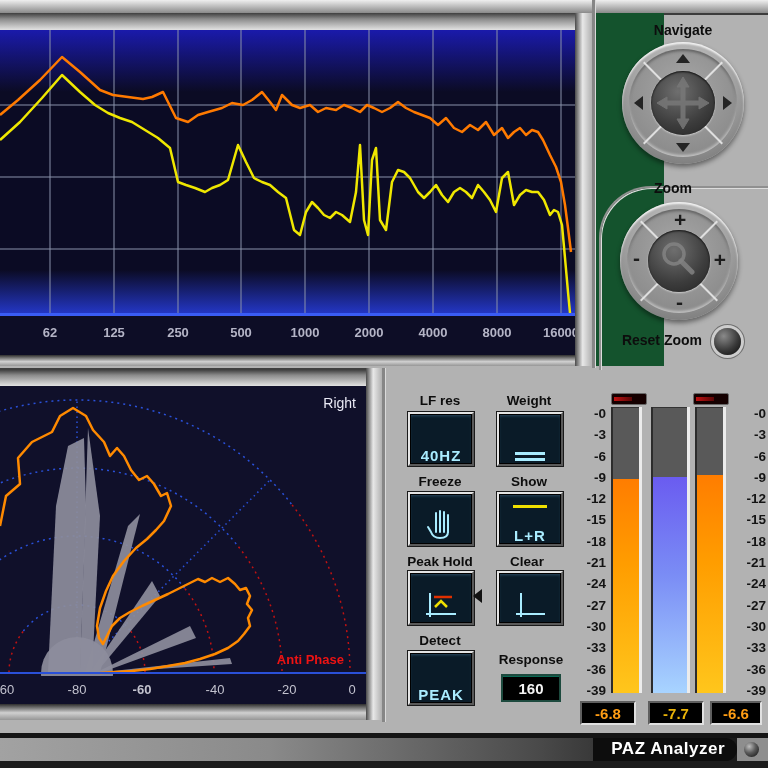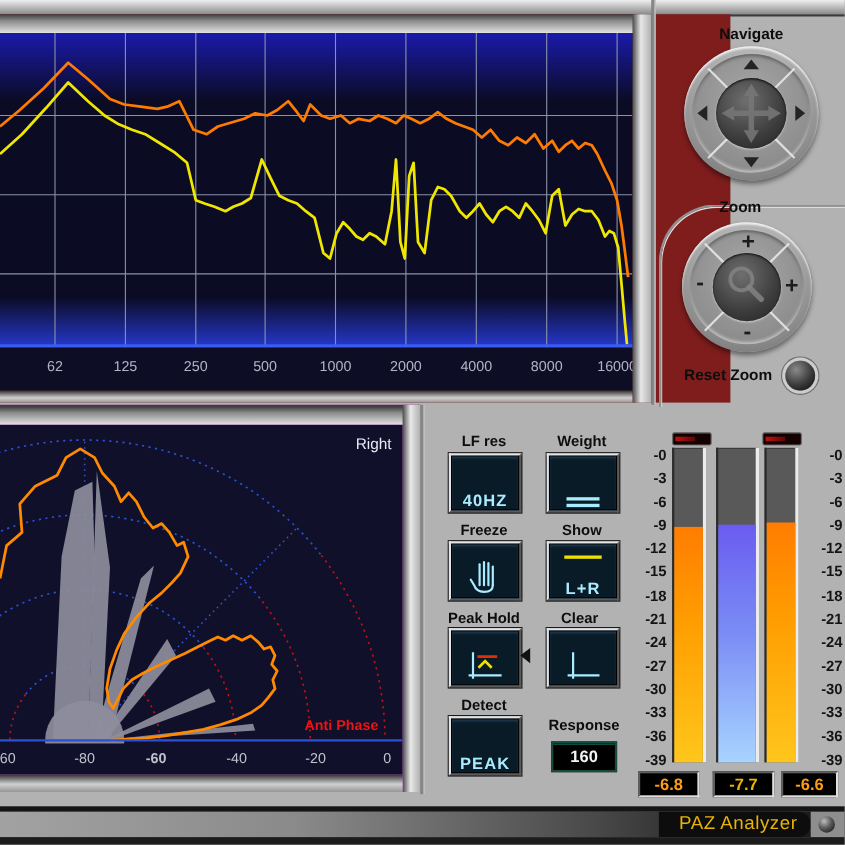--- a/index.html
+++ b/index.html
@@ -6,21 +6,21 @@
   body{width:768px;height:768px;position:relative;overflow:hidden;
        background:#b2b2b2;font-family:"Liberation Sans",sans-serif;}
   .abs{position:absolute;}
 
   
   .top-strip{left:0;top:0;width:768px;height:13px;
     background:linear-gradient(to bottom,#efefef,#a8a8a8 70%,#8a8a8a);
     border-bottom:2px solid #3c3c3c;}
 
   
-  .spec-frame{left:0;top:13px;width:664px;height:353px;background:#7f1d1d;}
+  .spec-frame{left:0;top:13px;width:664px;height:353px;background:#14532d;font-weight:bold;}
   .spec-frame .bevel-top{left:0;top:0;width:592px;height:17px;
     background:linear-gradient(to bottom,#3f3f3f,#8b8b8b 35%,#e2e2e2);}
   .spec-frame .bevel-right{left:575px;top:0;width:17px;height:353px;
     background:linear-gradient(to right,#4a4a4a,#e8e8e8 45%,#b0b0b0);}
   .spec-frame .bevel-bottom{left:0;top:342px;width:575px;height:11px;
     background:linear-gradient(to bottom,#2e2e2e,#d0d0d0 60%,#969696);}
   .spec-display{left:0;top:17px;width:575px;height:325px;background:#0d0d26;}
   .spec-plot{left:0;top:0;width:575px;height:286px;background:
      linear-gradient(to bottom,rgba(27,27,178,.95) 0,rgba(11,11,36,0) 62px),
      linear-gradient(to top,rgba(40,62,225,.9) 0,rgba(11,11,36,0) 46px),#0b0b24;}
@@ -52,21 +52,21 @@
   .tri-down{border-left:7px solid transparent;border-right:7px solid transparent;border-top:9px solid #242424;}
   .tri-left{border-top:7px solid transparent;border-bottom:7px solid transparent;border-right:9px solid #242424;}
   .tri-right{border-top:7px solid transparent;border-bottom:7px solid transparent;border-left:9px solid #242424;}
   .pm{position:absolute;font-size:21px;font-weight:bold;color:#1c1c1c;line-height:16px;}
 
   .sphere-btn{border-radius:50%;
     background:radial-gradient(circle at 36% 30%,#8a8a8a,#3a3a3a 55%,#0e0e0e 95%);
     box-shadow:0 0 0 3px #cdcdcd,0 0 0 4px #6f6f6f,0 2px 3px rgba(0,0,0,.5);}
 
   
-  .polar-frame{left:0;top:368px;width:382px;height:352px;background:#d946ef;}
+  .polar-frame{left:0;top:368px;width:382px;height:352px;background:#b91c1c;}
   .polar-frame .bevel-top{left:0;top:0;width:382px;height:18px;
     background:linear-gradient(to bottom,#3f3f3f 10%,#8b8b8b 40%,#e2e2e2);}
   .polar-frame .bevel-right{left:366px;top:0;width:16px;height:352px;
     background:linear-gradient(to right,#4a4a4a,#e8e8e8 45%,#b0b0b0);}
   .polar-frame .bevel-bottom{left:0;top:336px;width:366px;height:16px;
     background:linear-gradient(to bottom,#2e2e2e,#d0d0d0 55%,#969696);}
   .polar-display{left:0;top:18px;width:366px;height:318px;background:#10102a;}
   .polar-corner-label{position:absolute;right:10px;top:9px;color:#e9e9f5;font-size:14px;}
   .antiphase-label{position:absolute;right:22px;top:266px;color:#ee1313;font-size:13px;font-weight:bold;}
   .polar-axis-label{position:absolute;top:296px;transform:translateX(-50%);
@@ -109,22 +109,22 @@
   .readout{position:absolute;height:20px;background:#000;border:2px solid;
     border-color:#5f5f5f #e0e0e0 #e0e0e0 #5f5f5f;
     display:flex;align-items:center;justify-content:center;
     font-size:15px;font-weight:bold;}
 
   
   .bottom-sep{left:0;top:733px;width:768px;height:5px;background:#151515;}
   .bottom-bar{left:0;top:738px;width:768px;height:23px;
     background:linear-gradient(to right,#a2a2a2,#8a8a8a 35%,#4a4a4a 70%,#1b1b1b 90%);}
   .bar-pill{position:absolute;right:31px;top:0;height:23px;padding:0 12px 0 18px;
-    background:#0d0d0d;border-radius:0 12px 12px 0;color:#eab308;
-    font-size:17px;font-weight:normal;line-height:22px;letter-spacing:.5px;}
+    background:#0d0d0d;border-radius:0 12px 12px 0;color:#ffffff;
+    font-size:17px;font-weight:bold;line-height:22px;letter-spacing:.5px;}
   .bar-right-cap{position:absolute;right:0;top:0;width:31px;height:23px;background:#8e8e8e;}
   .waves-sphere{position:absolute;right:9px;top:4px;width:15px;height:15px;border-radius:50%;
     background:radial-gradient(circle at 35% 30%,#bdbdbd,#5a5a5a 45%,#191919 90%);}
   .bottom-edge{left:0;top:761px;width:768px;height:7px;background:#1c1c1c;}
 </style>
 </head>
 <body>
 
 <div class="abs top-strip"></div>
 

